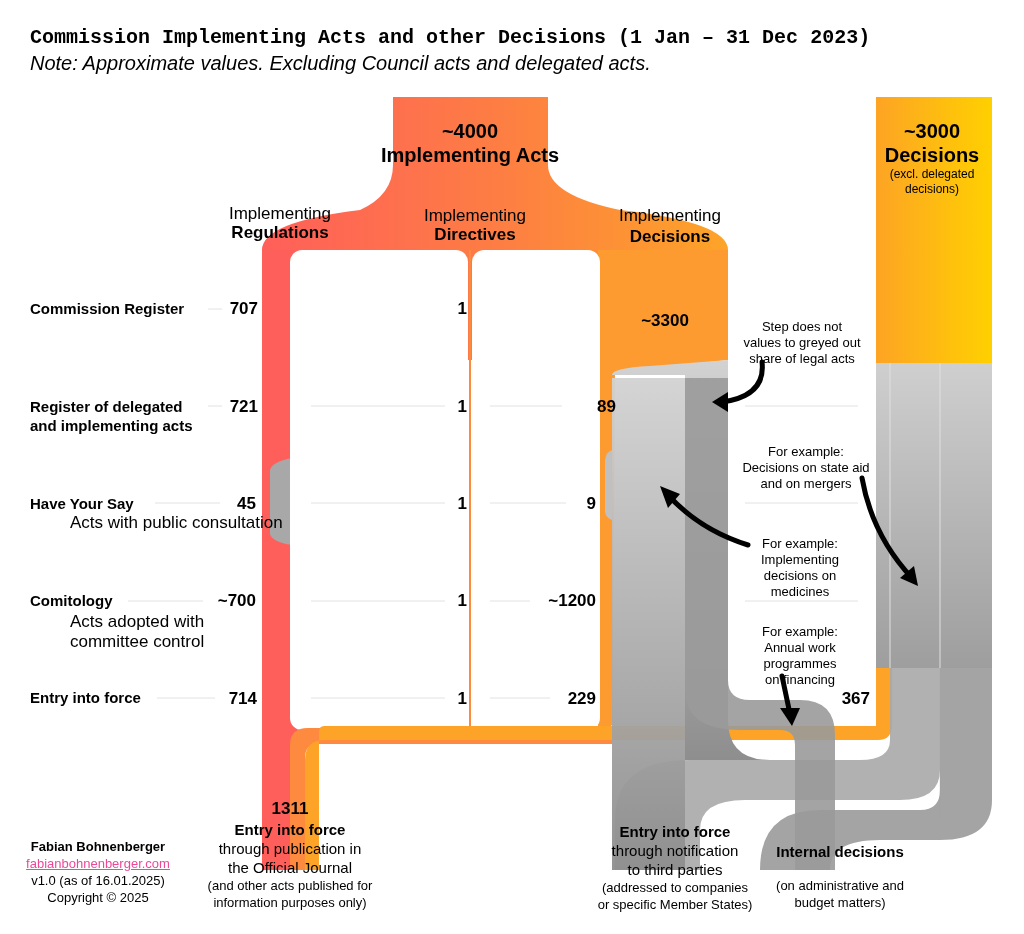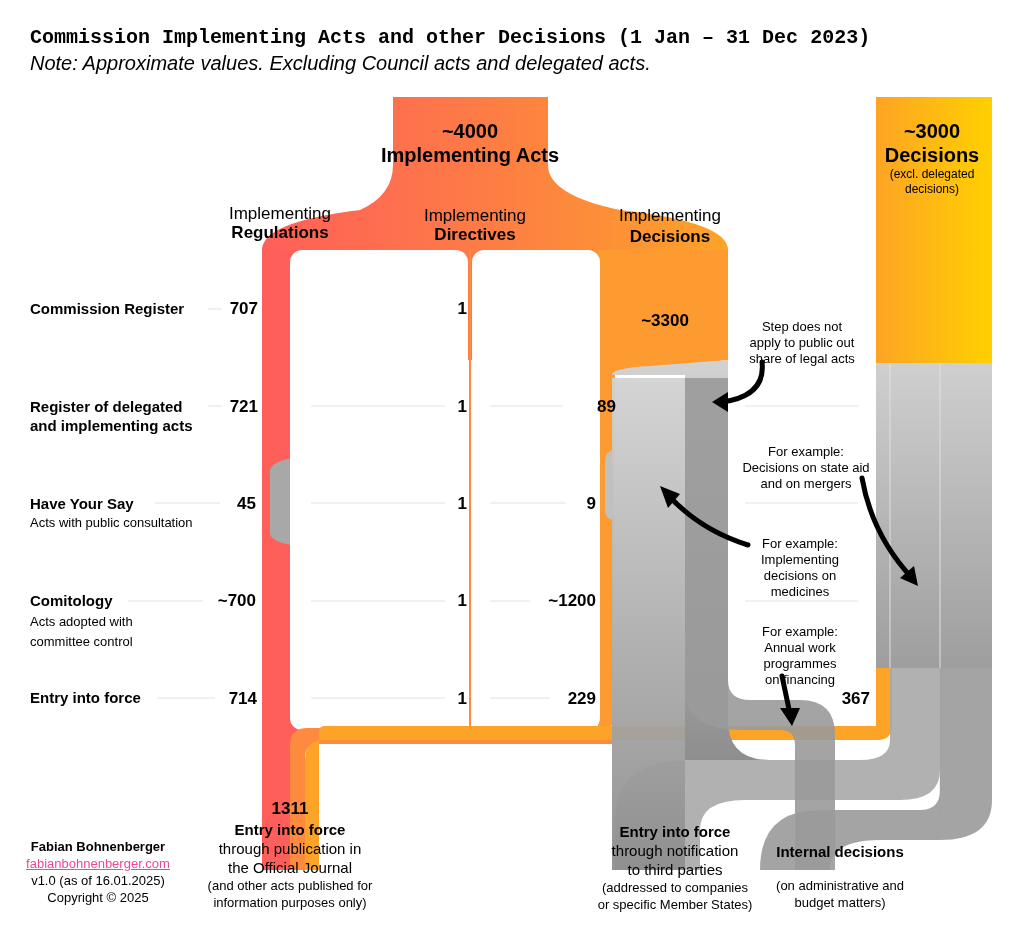--- a/index.html
+++ b/index.html
@@ -5,21 +5,21 @@
   html, body { margin:0; padding:0; background:#ffffff; }
   body { width:1024px; height:934px; position:relative; overflow:hidden; font-family:"Liberation Sans", sans-serif; color:#000; }
   .title { position:absolute; left:30px; top:26px; font-size:20px; font-weight:bold;font-family:Liberation Mono, monospace; }
   .subtitle { position:absolute; left:30px; top:52px; font-size:20px; font-style:italic; }
   svg.flow { position:absolute; left:0; top:0; }
   .lbl { position:absolute; white-space:nowrap; }
   .center { text-align:center; transform:translateX(-50%);margin-top:12px; }
   .right { text-align:right; transform:translateX(-100%); }
   .b { font-weight:bold; }
   .step-title { font-size:15px; font-weight:bold; }
-  .step-sub { font-size:13px; line-height:20px; }
+  .step-sub { font-size:17px; line-height:20px;margin-left:40px; }
   .num { font-size:17px; font-weight:bold; }
   .head-big { font-size:20px; font-weight:bold; line-height:23px; }
   .head-small { font-size:17px; line-height:20px; }
   .note { font-size:13px; line-height:16px; text-align:center; }
   .dest-title { font-size:15px; font-weight:bold; line-height:19px; }
   .dest-sub { font-size:15px; line-height:19px; }
   .dest-small { font-size:13px; line-height:17px; }
   .author { font-size:13px; line-height:17px; text-align:center; }
   .author a { color:#ec4899; text-decoration:underline; }
 </style>
@@ -160,21 +160,21 @@
 
 <div class="lbl num center" style="left:665px; top:299px;">~3300</div>
 <div class="lbl num right" style="left:596px; top:397px;margin-left:20px;">89</div>
 <div class="lbl num right" style="left:596px; top:494px;">9</div>
 <div class="lbl num right" style="left:596px; top:591px;">~1200</div>
 <div class="lbl num right" style="left:596px; top:689px;">229</div>
 <div class="lbl num right" style="left:870px; top:689px;">367</div>
 
 <div class="lbl note center" style="left:802px; top:307px;">
   <div>Step does not</div>
-  <div>apply to public out</div>
+  <div>values to greyed out</div>
   <div>share of legal acts</div>
 </div>
 <div class="lbl note center" style="left:806px; top:432px;">
   <div>For example:</div>
   <div>Decisions on state aid</div>
   <div>and on mergers</div>
 </div>
 <div class="lbl note center" style="left:800px; top:524px;">
   <div>For example:</div>
   <div>Implementing</div>

